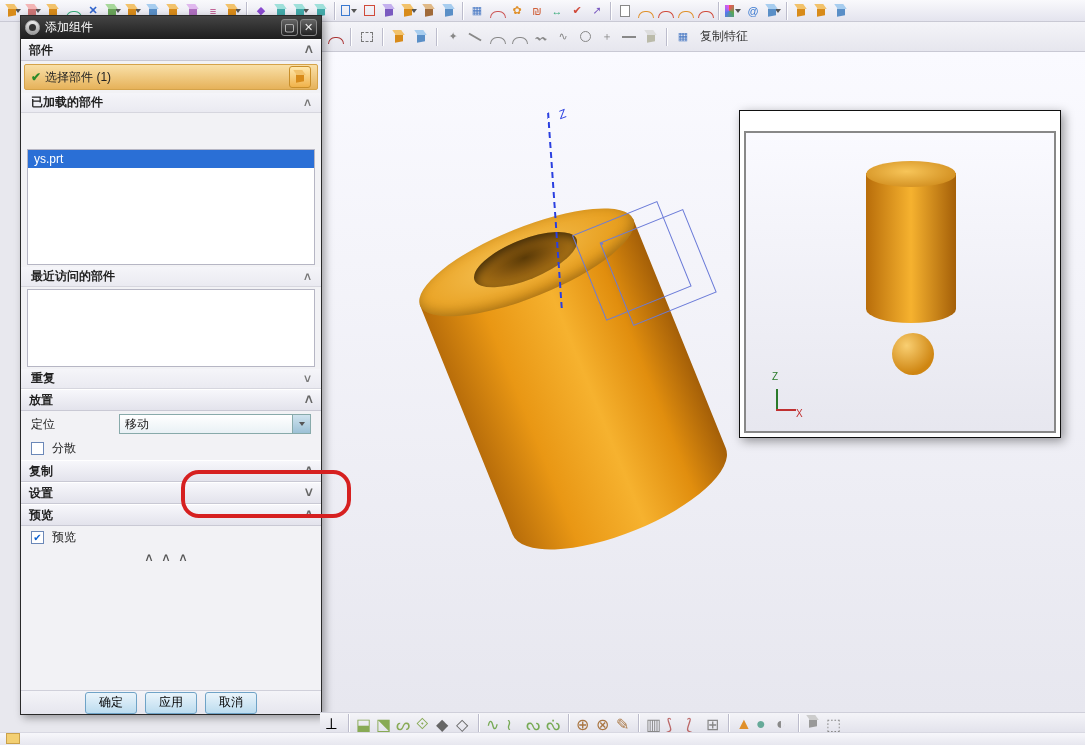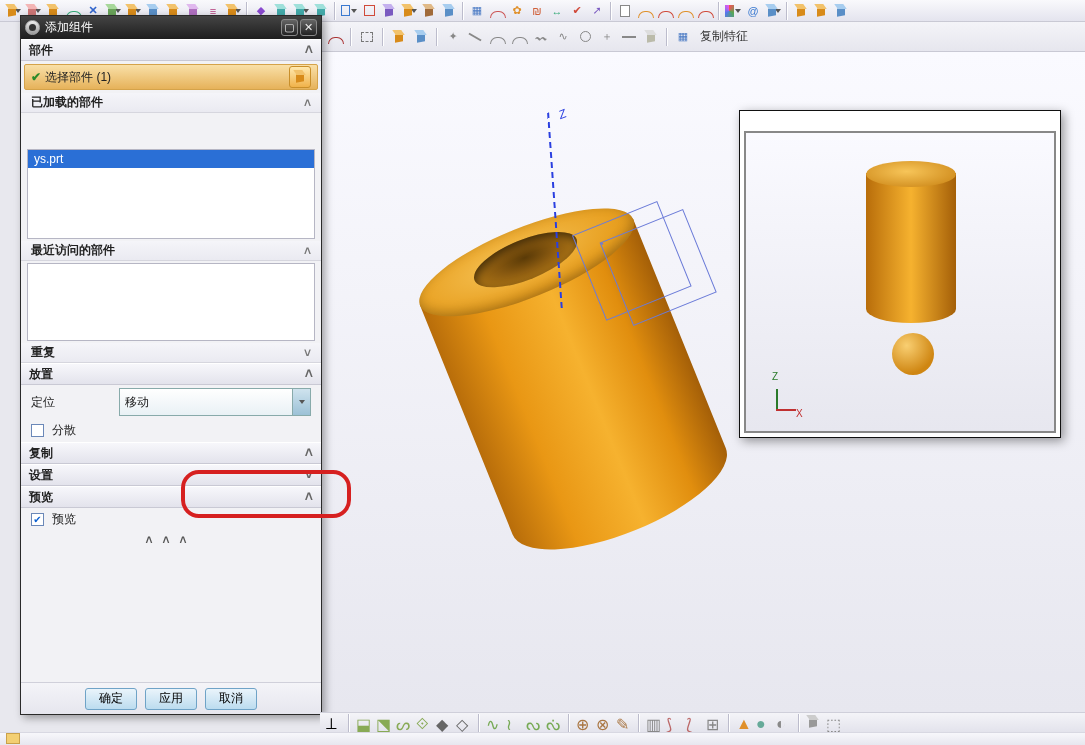--- a/index.html
+++ b/index.html
@@ -50,40 +50,40 @@
   .sub-hdr .chev { margin-left:auto; color:#777; }
 
   .sel-row { height:26px; padding:0 6px; display:flex; align-items:center;
              background:linear-gradient(#f9e0a8,#e6b25a); border:1px solid #d5a34a; margin:3px; border-radius:2px;}
   .sel-row .chk { color:#2a8a2a; font-weight:bold; margin-right:4px; }
   .sel-row .cube-btn { margin-left:auto; width:22px;height:22px;
                        background:linear-gradient(#ffe9b0,#f0b24a);border:1px solid #c98f2a;border-radius:3px;
                        display:flex;align-items:center;justify-content:center;}
 
   .list-box { margin:2px 6px; background:#fff; border:1px solid #b6b6c4; }
-  .list-box.h90 { height:90px;margin-top:36px; }
+  .list-box.h90 { height:116px;margin-top:36px; }
   .list-box.h80 { height:78px; }
   .list-item { padding:2px 6px; font-size:12px; }
   .list-item.sel { background:#2a6fd6; color:#fff; }
 
   .row { display:flex; align-items:center; padding:3px 10px; gap:8px; }
   .row label { flex:0 0 80px; }
-  .nx-select { flex:1; height:28px; border:1px solid #8aa; background:linear-gradient(#fff,#e9f1f5);
+  .nx-select { flex:1; height:20px; border:1px solid #8aa; background:linear-gradient(#fff,#e9f1f5);
                display:flex; align-items:center; padding:0 5px; font-size:12px; position:relative;text-align:right; }
   .nx-select .dd { position:absolute; right:0; top:0; bottom:0; width:18px;
                    background:linear-gradient(#cfe3ee,#9cc1d6); border-left:1px solid #8aa;
                    display:flex;align-items:center;justify-content:center;}
   .open-btn { width:26px;height:22px;border:1px solid #caa85a;background:linear-gradient(#fff2c8,#f3cf72);
               border-radius:3px;display:flex;align-items:center;justify-content:center;}
   .chkbox { width:13px;height:13px;border:1px solid #6b88b8;background:#fff;display:inline-flex;
             align-items:center;justify-content:center;font-size:10px;color:#0a5fd1;}
 
   .highlight-ring { position:absolute; border:4px solid #d62020; border-radius:18px; pointer-events:none; }
 
-  .dlg-footer { height:32px; border-top:1px solid #d0d0da;
+  .dlg-footer { height:24px; border-top:1px solid #d0d0da;
                 display:flex; align-items:center; justify-content:center; gap:8px;
                 background:linear-gradient(#f4f4f8,#e6e6ee);}
   .nx-btn { min-width:52px; height:22px; padding:0 8px; font-size:12px;
             border:1px solid #6fa3c7; border-radius:3px;
             background:linear-gradient(#eaf4fb,#bcdcef); cursor:pointer;
             display:flex;align-items:center;justify-content:center;}
   .arrows-row { text-align:center; color:#555; letter-spacing:10px; font-weight:bold; padding:2px 0;}
 
   
   .viewport { position:absolute; left:320px; right:0; top:52px; bottom:33px;

